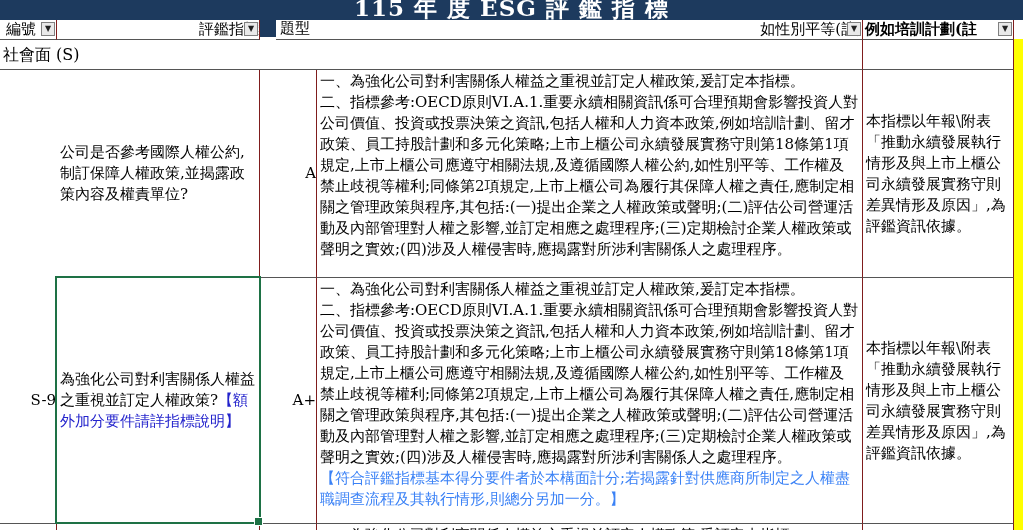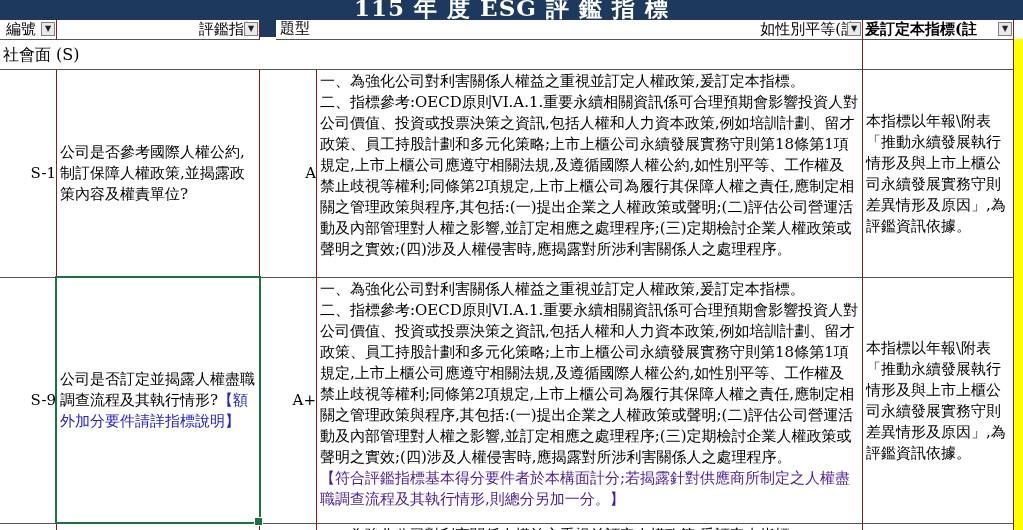--- a/index.html
+++ b/index.html
@@ -32,21 +32,21 @@
   .bold { font-weight:bold; }
   .filterbtn {
     position:absolute; right:1px; top:2px; width:14px; height:14px;
     box-sizing:border-box; background:#e9e9e9; border:1px solid #808080;
     font-size:8px; line-height:11px; text-align:center; color:#222;
     font-family:"DejaVu Sans","Liberation Sans",sans-serif;
   }
   
   .desc { white-space:pre-wrap; }
   .blue { color:#2323cc; }
-  .blockblue { display:block; color:#4c1d95; }
+  .blockblue { display:block; color:#3b82f6; }
   
   .sel {
     position:absolute; left:55px; top:276px; width:206px; height:248px;
     box-sizing:border-box; border:2px solid #1e7145; z-index:6;
     background:transparent;
   }
   .fillhandle {
     position:absolute; right:-4px; bottom:-4px; width:7px; height:7px;
     background:#1e7145; border:1px solid #ffffff; box-sizing:content-box;
   }
@@ -76,54 +76,51 @@
   </div>
   <div class="cell hcell vcenter" style="left:276px;width:57px;padding-left:4px;align-items:flex-end;">
     <span class="hlabel">題型</span>
     <span class="filterbtn">▼</span>
   </div>
   <div class="cell hcell vcenter hcenter" style="left:317px;width:546px;">
     <span class="hlabel">如性別平等(註)</span>
     <span class="filterbtn">▼</span>
   </div>
   <div class="cell hcell vcenter bold" style="left:863px;width:151px;padding-left:2px;">
-    <span class="hlabel">爰訂定本指標(註</span>
+    <span class="hlabel">例如培訓計劃(註</span>
     <span class="filterbtn">▼</span>
   </div>
   <div class="cell hcell" style="left:1014px;width:9px;border-right:none;"></div>
 
   <div class="cell vcenter" style="left:0;top:40px;width:264px;height:30px;padding-left:3px;font-size:16px;">
     <span>社會面 (S)</span>
   </div>
   <div class="cell" style="left:260px;top:40px;width:603px;height:30px;"></div>
   <div class="cell" style="left:863px;top:40px;width:151px;height:30px;"></div>
 
-  <div class="cell vcenter hcenter" style="left:0;top:70px;width:57px;height:208px;">
-    <span>S-1</span>
-  </div>
   <div class="cell vcenter" style="left:57px;top:70px;width:203px;height:208px;">
     <div class="pad"><span>公司是否參考國際人權公約,制訂保障人權政策,並揭露政策內容及權責單位?</span><span class="blue"></span></div>
   </div>
   <div class="cell vcenter hcenter" style="left:260px;top:70px;width:57px;height:208px;">
     <span>A</span>
   </div>
   <div class="cell" style="left:317px;top:70px;width:546px;height:208px;padding:1px 3px;">
     <span class="desc">一、為強化公司對利害關係人權益之重視並訂定人權政策,爰訂定本指標。
 二、指標參考:OECD原則VI.A.1.重要永續相關資訊係可合理預期會影響投資人對公司價值、投資或投票決策之資訊,包括人權和人力資本政策,例如培訓計劃、留才政策、員工持股計劃和多元化策略;上市上櫃公司永續發展實務守則第18條第1項規定,上市上櫃公司應遵守相關法規,及遵循國際人權公約,如性別平等、工作權及禁止歧視等權利;同條第2項規定,上市上櫃公司為履行其保障人權之責任,應制定相關之管理政策與程序,其包括:(一)提出企業之人權政策或聲明;(二)評估公司營運活動及內部管理對人權之影響,並訂定相應之處理程序;(三)定期檢討企業人權政策或聲明之實效;(四)涉及人權侵害時,應揭露對所涉利害關係人之處理程序。</span>
     <span class="blockblue desc"></span>
   </div>
   <div class="cell vcenter" style="left:863px;top:70px;width:151px;height:208px;">
     <div class="pad">本指標以年報\附表「推動永續發展執行情形及與上市上櫃公司永續發展實務守則差異情形及原因」,為評鑑資訊依據。</div>
   </div>
 
   <div class="cell vcenter hcenter" style="left:0;top:278px;width:57px;height:246px;">
     <span>S-9</span>
   </div>
   <div class="cell vcenter" style="left:57px;top:278px;width:203px;height:246px;">
-    <div class="pad"><span>公司是否訂定並揭露人權盡職調查流程及其執行情形?</span><span class="blue">【額外加分要件請詳指標說明】</span></div>
+    <div class="pad"><span>為強化公司對利害關係人權益之重視並訂定人權政策?</span><span class="blue">【額外加分要件請詳指標說明】</span></div>
   </div>
   <div class="cell vcenter hcenter" style="left:260px;top:278px;width:57px;height:246px;">
     <span>A+</span>
   </div>
   <div class="cell" style="left:317px;top:278px;width:546px;height:246px;padding:1px 3px;">
     <span class="desc">一、為強化公司對利害關係人權益之重視並訂定人權政策,爰訂定本指標。
 二、指標參考:OECD原則VI.A.1.重要永續相關資訊係可合理預期會影響投資人對公司價值、投資或投票決策之資訊,包括人權和人力資本政策,例如培訓計劃、留才政策、員工持股計劃和多元化策略;上市上櫃公司永續發展實務守則第18條第1項規定,上市上櫃公司應遵守相關法規,及遵循國際人權公約,如性別平等、工作權及禁止歧視等權利;同條第2項規定,上市上櫃公司為履行其保障人權之責任,應制定相關之管理政策與程序,其包括:(一)提出企業之人權政策或聲明;(二)評估公司營運活動及內部管理對人權之影響,並訂定相應之處理程序;(三)定期檢討企業人權政策或聲明之實效;(四)涉及人權侵害時,應揭露對所涉利害關係人之處理程序。</span>
     <span class="blockblue desc">【符合評鑑指標基本得分要件者於本構面計分;若揭露針對供應商所制定之人權盡職調查流程及其執行情形,則總分另加一分。】</span>
   </div>
   <div class="cell vcenter" style="left:863px;top:278px;width:151px;height:246px;">

